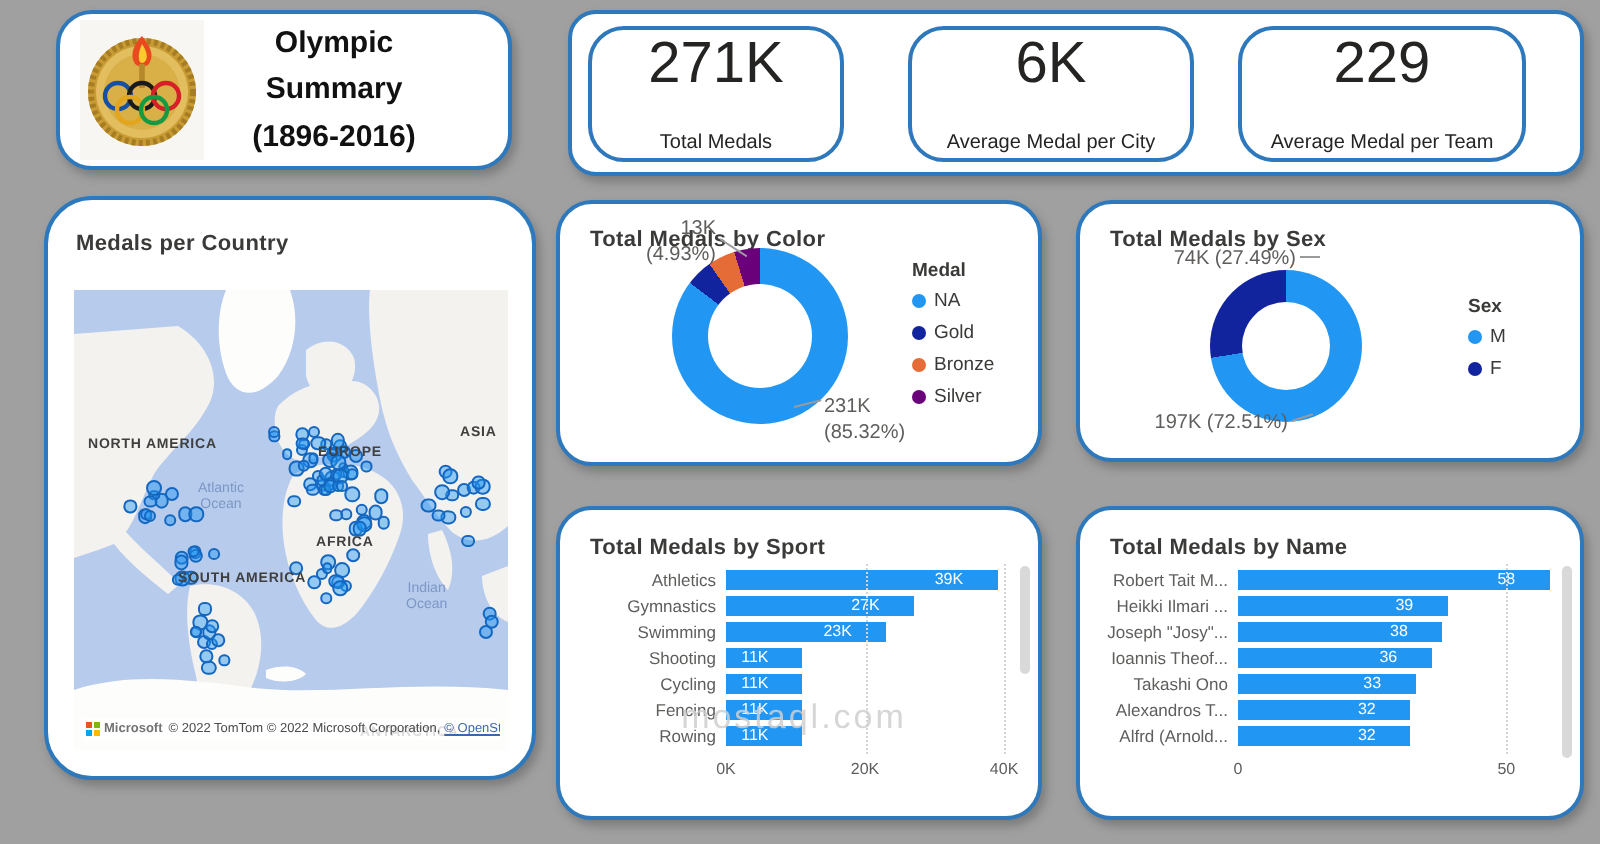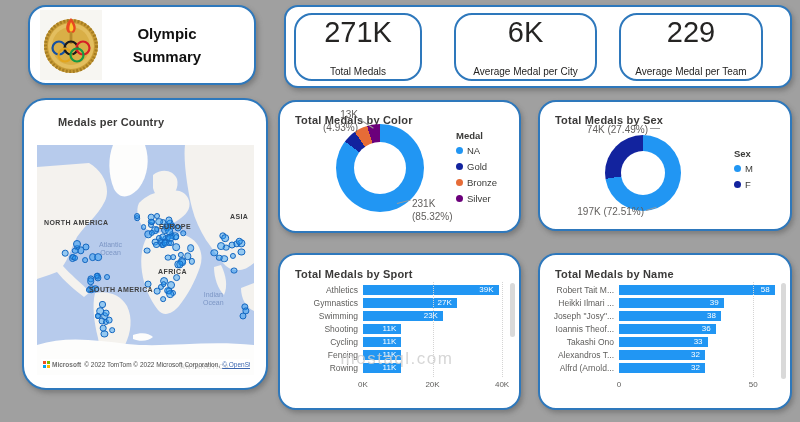--- a/index.html
+++ b/index.html
@@ -26,21 +26,21 @@
   }
   .kpi-1{left:8px;width:128px;}
   .kpi-2{left:168px;width:143px;}
   .kpi-3{left:333px;width:144px;}
   .kpi-value{font-size:29px;color:#252423;line-height:1.05;}
   .kpi-label{font-size:10px;color:#252423;margin-top:19px;}
   
   .panel-title{position:absolute;font-size:11px;font-weight:700;color:#3B3A39;letter-spacing:.2px;}
   
   .map-panel{left:22px;top:98px;width:246px;height:292px;border-radius:24px;}
-  .map-panel .panel-title{left:14px;top:16px;margin-left:20px;}
+  .map-panel .panel-title{left:14px;top:16px;}
   .map-box{position:absolute;left:13px;top:45px;width:217px;height:230px;overflow:hidden;background:#B7CBEC;}
   .map-box svg.land{position:absolute;left:0;top:0;}
   .map-label{position:absolute;white-space:nowrap;transform:translate(0,0);}
   .lbl-continent{font-size:7px;font-weight:700;color:#3F3F3F;letter-spacing:.4px;}
   .lbl-ocean{font-size:7px;color:#7C96C5;text-align:center;line-height:1.2;}
   .bubble{
     position:absolute;border-radius:50%;
     background:rgba(33,150,243,.45);border:1.5px solid #1467C0;
     transform:translate(-50%,-50%);box-sizing:border-box;
   }
@@ -84,21 +84,21 @@
   .sport-panel{left:278px;top:253px;width:243px;height:157px;border-radius:18px;}
   .name-panel{left:538px;top:253px;width:254px;height:157px;border-radius:18px;}
   .bar-panel .panel-title{left:15px;top:13px;}
   .bar-body{position:absolute;left:12px;right:10px;top:28px;}
   .bar-row{display:flex;align-items:center;height:13px;}
   .bar-cat{text-align:right;font-size:8.5px;color:#5F5E5C;flex:0 0 auto;white-space:nowrap;overflow:hidden;}
   .sport-panel .bar-cat{width:66px;}
   .name-panel .bar-cat{width:62px;}
   .bar-track{flex:1;position:relative;height:10px;margin-left:5px;}
   .bar{position:absolute;left:0;top:0;height:10px;display:flex;justify-content:flex-end;align-items:center;}
-  .bar-val{color:#fff;font-size:8px;padding-right:5px;}
+  .bar-val{color:#fff;font-size:8px;padding-right:17px;}
   .xaxis{position:relative;height:14px;margin-top:3px;}
   .sport-panel .xaxis{margin-left:71px;}
   .name-panel .xaxis{margin-left:67px;}
   .x-tick{position:absolute;top:3px;font-size:8px;color:#5F5E5C;transform:translateX(-50%);}
   .gridline{position:absolute;top:0;width:0;border-left:1px dotted #D4D4D4;}
   .vscroll{position:absolute;right:4px;width:5px;border-radius:3px;background:#D9D9D9;}
   .sport-panel .vscroll{top:28px;height:54px;}
   .name-panel .vscroll{top:28px;height:96px;}
   
   .watermark{position:absolute;left:287px;top:348px;width:220px;text-align:center;z-index:50;pointer-events:none;}
@@ -121,20 +121,21 @@
       <rect x="29.6" y="22" width="2.8" height="12" fill="#B5892B"></rect>
       <circle cx="19" cy="38" r="6.5" fill="none" stroke="#1450A3" stroke-width="2.2"></circle>
       <circle cx="31" cy="38" r="6.5" fill="none" stroke="#1A1A1A" stroke-width="2.2"></circle>
       <circle cx="43" cy="38" r="6.5" fill="none" stroke="#D61F26" stroke-width="2.2"></circle>
       <circle cx="25" cy="45" r="6.5" fill="none" stroke="#E3A51C" stroke-width="2.2"></circle>
       <circle cx="37" cy="45" r="6.5" fill="none" stroke="#159A43" stroke-width="2.2"></circle>
     </svg>
   </div>
   <div class="header-title">
     <div>Olympic Summary</div>
+    <div>(1896-2016)</div>
   </div>
 </div>
 
 <div class="panel kpi-container">
   <div class="kpi-card kpi-1">
     <div class="kpi-value">271K</div>
     <div class="kpi-label">Total Medals</div>
   </div>
   <div class="kpi-card kpi-2">
     <div class="kpi-value">6K</div>

